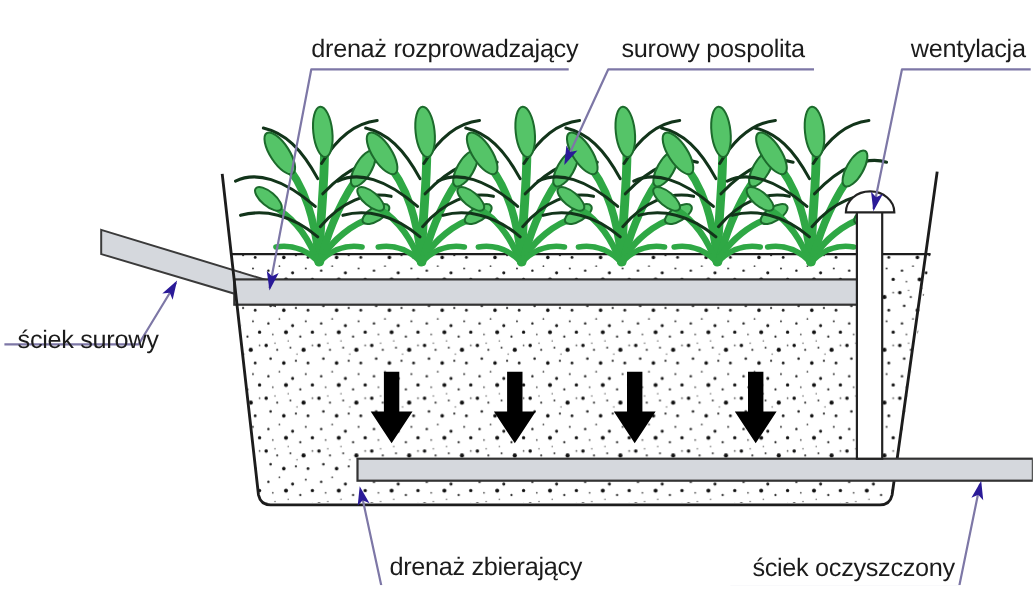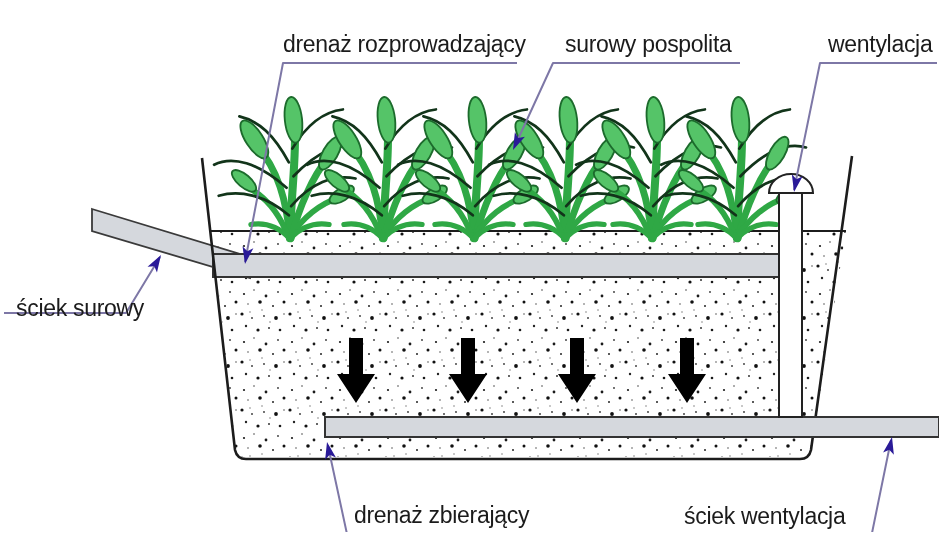--- a/index.html
+++ b/index.html
@@ -150,14 +150,14 @@
       <polygon points="0,0 -5.5,17 0,13 5.5,17" transform="translate(327,442) rotate(-12)"></polygon>
       <polygon points="0,0 -5.5,17 0,13 5.5,17" transform="translate(892,437) rotate(12)"></polygon>
     </g>
   </svg>
 
   <div class="lbl lbl-dist">drenaż rozprowadzający</div>
   <div class="lbl lbl-reed">surowy pospolita</div>
   <div class="lbl lbl-vent">wentylacja</div>
   <div class="lbl lbl-raw">ściek surowy</div>
   <div class="lbl lbl-coll">drenaż zbierający</div>
-  <div class="lbl lbl-out">ściek wentylacja</div>
+  <div class="lbl lbl-out">ściek oczyszczony</div>
 </div>
 
 </body></html>

